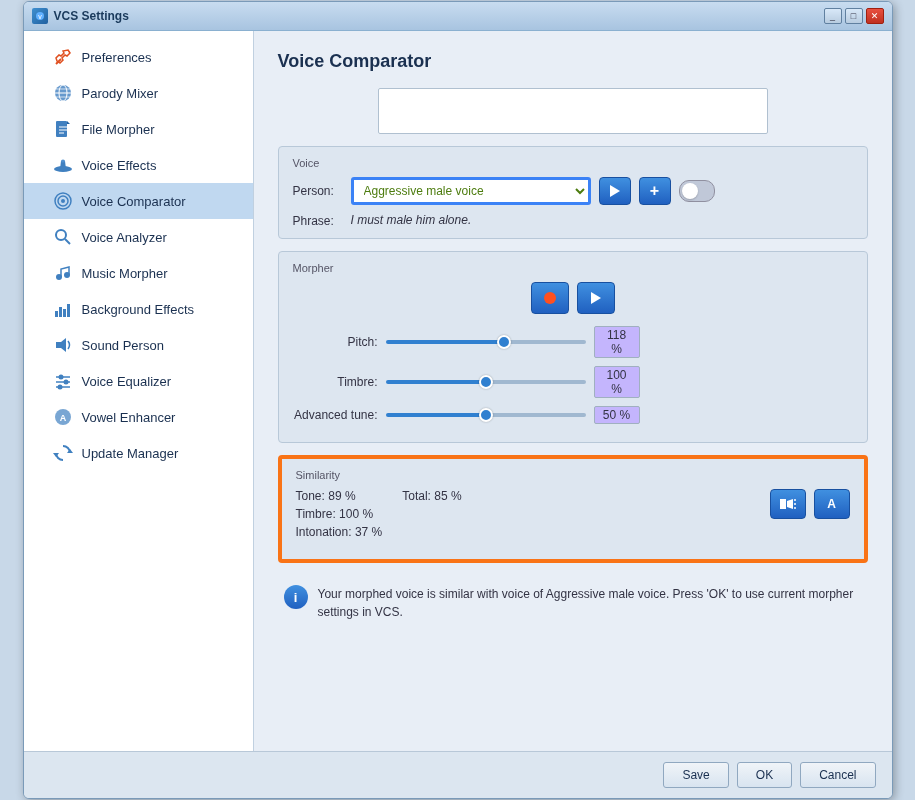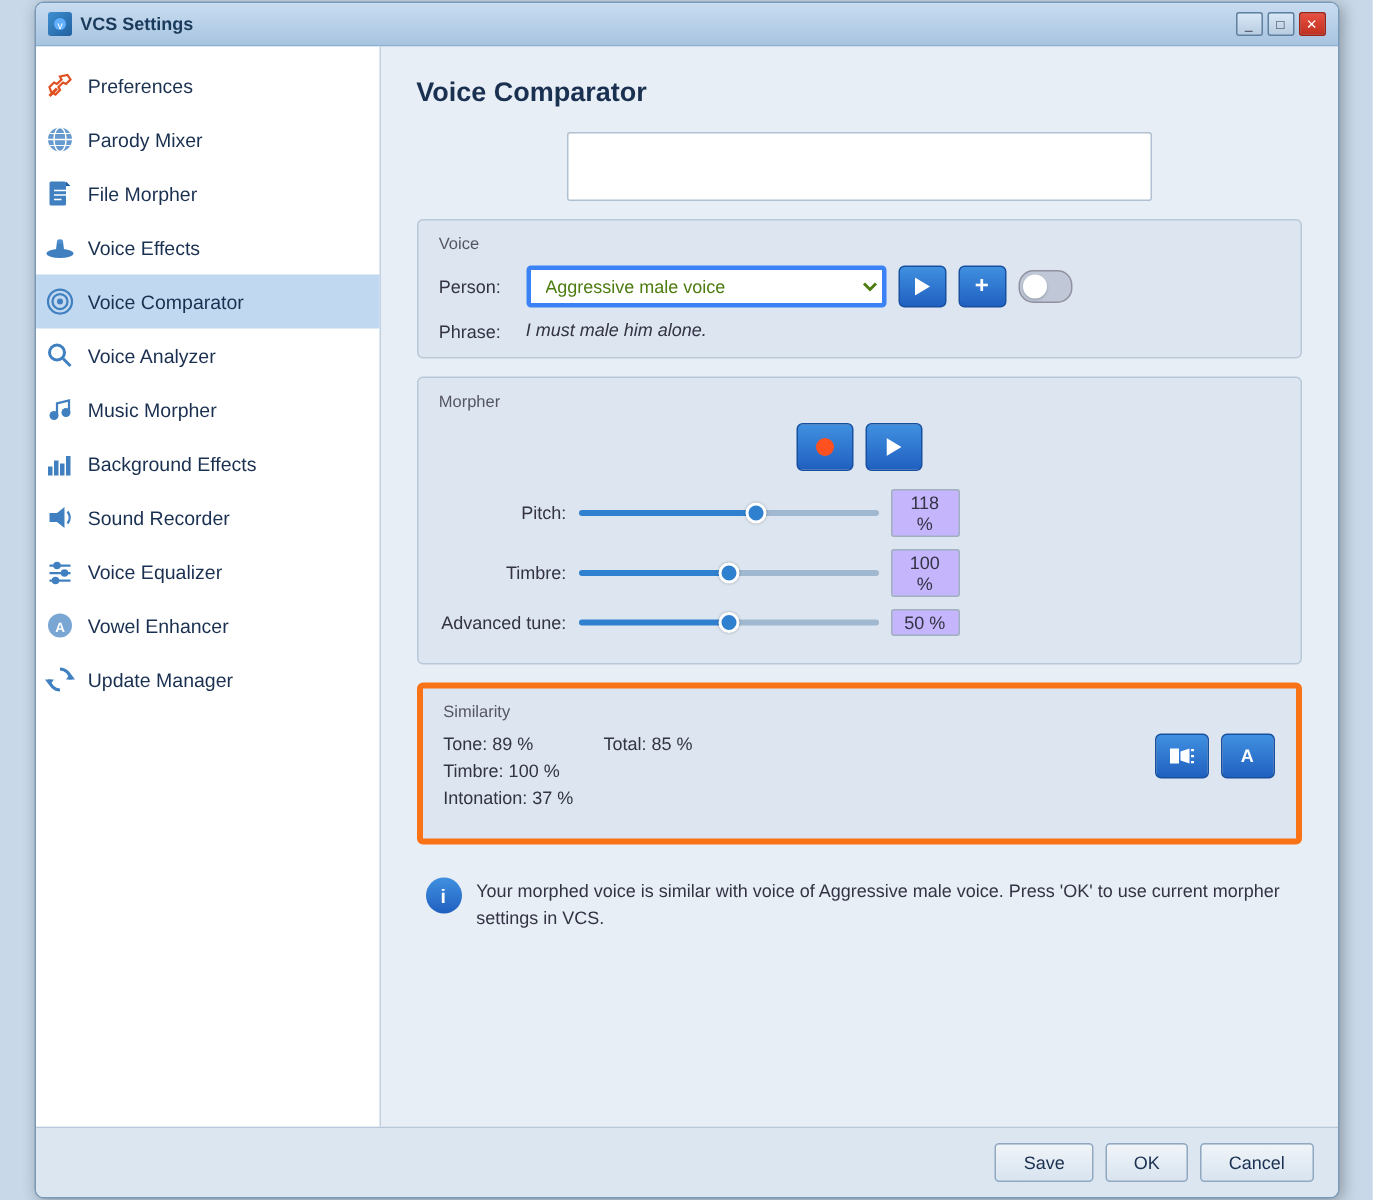--- a/index.html
+++ b/index.html
@@ -80,21 +80,21 @@
       width: 230px;
       background: white;
       border-right: 1px solid #c0d0e0;
       padding: 8px 0;
       flex-shrink: 0;
     }
     .sidebar-item {
       display: flex;
       align-items: center;
       gap: 8px;
-      padding: 7px 5px;
+      padding: 7px 28px;
       cursor: pointer;
       color: #1a3050;
       font-size: 13px;
     }
     .sidebar-item.active {
       background: #c0d8f0;
       font-weight: 500;
     }
     .sidebar-icon {
       width: 22px;
@@ -540,21 +540,21 @@
         <span>Background Effects</span>
       </div>
 
       <div class="sidebar-item">
         <div class="sidebar-icon">
           <svg width="20" height="20" viewBox="0 0 20 20">
             <polygon points="3,7 8,7 13,3 13,17 8,13 3,13" fill="#4080c0"></polygon>
             <path d="M15 6 Q18 10 15 14" fill="none" stroke="#4080c0" stroke-width="1.5"></path>
           </svg>
         </div>
-        <span>Sound Recorder</span>
+        <span>Sound Person</span>
       </div>
 
       <div class="sidebar-item">
         <div class="sidebar-icon">
           <svg width="20" height="20" viewBox="0 0 20 20">
             <line x1="3" y1="6" x2="17" y2="6" stroke="#4080c0" stroke-width="1.5"></line>
             <circle cx="8" cy="6" r="2.5" fill="#4080c0"></circle>
             <line x1="3" y1="11" x2="17" y2="11" stroke="#4080c0" stroke-width="1.5"></line>
             <circle cx="13" cy="11" r="2.5" fill="#4080c0"></circle>
             <line x1="3" y1="16" x2="17" y2="16" stroke="#4080c0" stroke-width="1.5"></line>

